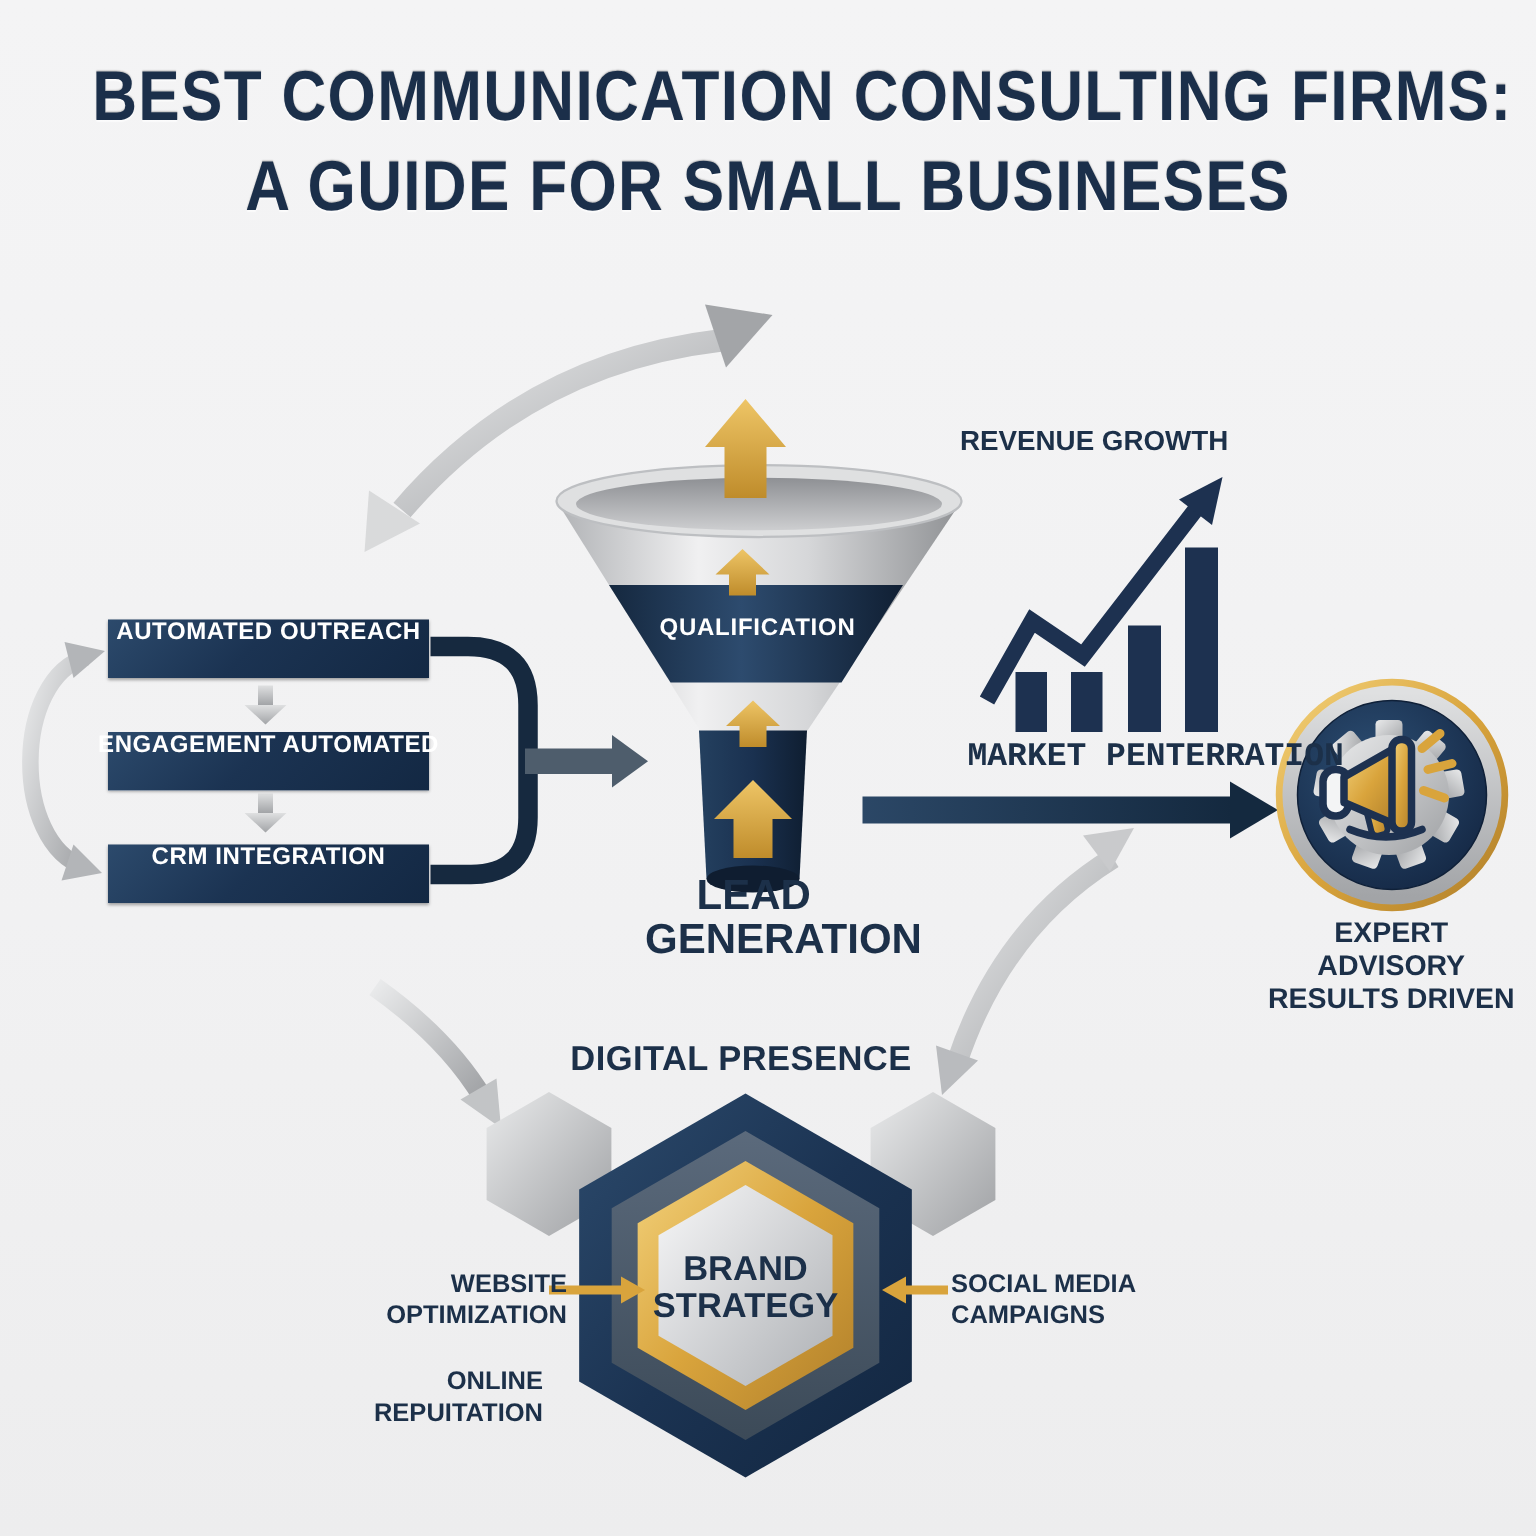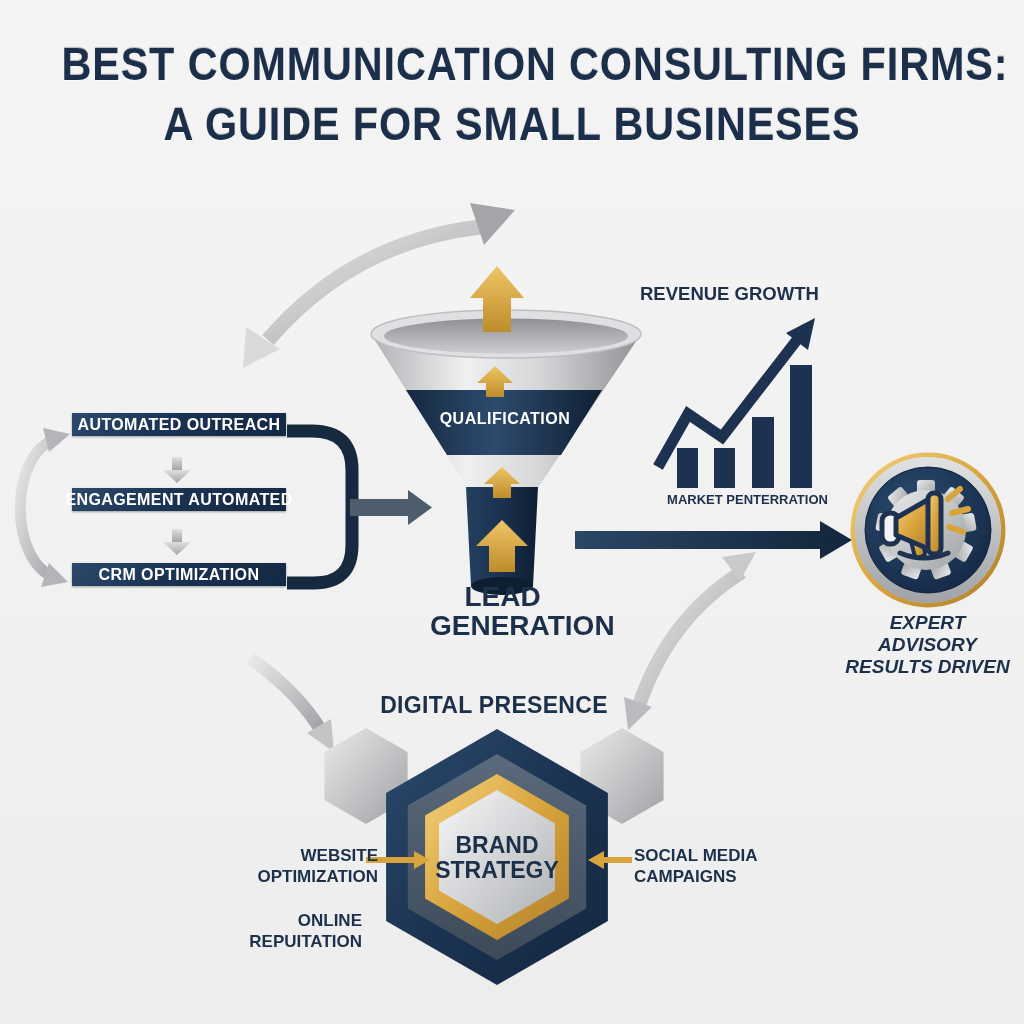--- a/index.html
+++ b/index.html
@@ -4,21 +4,21 @@
 <style>
   html,body{margin:0;padding:0;}
   body{width:1024px;height:1024px;overflow:hidden;background:#f2f2f3;
        font-family:"Liberation Sans","DejaVu Sans",sans-serif;}
   #canvas{position:relative;width:1024px;height:1024px;background:linear-gradient(180deg,#f4f4f5 0%,#f1f1f2 60%,#ededee 100%);}
   svg.layer{position:absolute;left:0;top:0;}
   .lbl{position:absolute;font-weight:bold;color:#1c3049;text-transform:uppercase;}
   .title-line{position:absolute;left:0;width:1024px;text-align:center;font-weight:bold;
               color:#1b2f4a;font-size:47px;letter-spacing:1px;transform:scaleX(.88);
               text-shadow:0 1px 1px rgba(255,255,255,.7),0 -1px 1px rgba(0,0,0,.25);white-space:nowrap;}
-  .flow-box{position:absolute;left:72px;width:214px;height:23px;display:flex;align-items:center;justify-content:center;
+  .flow-box{position:absolute;left:72px;width:214px;height:39px;display:flex;align-items:flex-start;justify-content:center;
             background:linear-gradient(135deg,#2c4a6c 0%,#1b3352 45%,#132843 100%);
             box-shadow:0 1px 2px rgba(0,0,0,.35);}
   .flow-box span{color:#ffffff;font-weight:bold;font-size:16px;letter-spacing:.4px;white-space:nowrap;}
   .center{text-align:center;}
   .right{text-align:right;}
   .nowrap{white-space:nowrap;}
 </style>
 </head>
 <body>
 
@@ -224,32 +224,32 @@
 <div class="title-line" style="top:36px;">BEST COMMUNICATION CONSULTING FIRMS:</div>
 <div class="title-line" style="top:96px;">A GUIDE FOR SMALL BUSINESES</div>
 
 <div class="flow-box" style="top:413px;">
   <span>AUTOMATED OUTREACH</span>
 </div>
 <div class="flow-box" style="top:488px;">
   <span>ENGAGEMENT AUTOMATED</span>
 </div>
 <div class="flow-box" style="top:563px;">
-  <span>CRM OPTIMIZATION</span>
+  <span>CRM INTEGRATION</span>
 </div>
 
 <div class="lbl center nowrap" style="left:420px;top:410px;width:170px;font-size:16px;color:#ffffff;letter-spacing:.5px;">QUALIFICATION</div>
 
 <div class="lbl center" style="left:430px;top:582px;width:145px;font-size:28px;line-height:1.05;">LEAD GENERATION</div>
 
 <div class="lbl center nowrap" style="left:640px;top:283px;width:175px;font-size:18.5px;">REVENUE GROWTH</div>
 
-<div class="lbl center nowrap" style="left:645px;top:492px;width:205px;font-size:13px;">MARKET PENTERRATION</div>
-
-<div class="lbl center" style="left:840px;top:612px;width:175px;font-size:19px;line-height:1.15;font-style:italic;">
+<div class="lbl center nowrap" style="left:645px;top:492px;width:205px;font-size:22px;font-family:Liberation Mono, monospace;">MARKET PENTERRATION</div>
+
+<div class="lbl center" style="left:840px;top:612px;width:175px;font-size:19px;line-height:1.15;">
   <div>EXPERT ADVISORY</div>
   <div>RESULTS DRIVEN</div>
 </div>
 
 <div class="lbl center" style="left:427px;top:833px;width:140px;font-size:23px;line-height:1.1;">BRAND STRATEGY</div>
 
 <div class="lbl center nowrap" style="left:374px;top:692px;width:240px;font-size:23px;letter-spacing:.3px;">DIGITAL PRESENCE</div>
 
 <div class="lbl right" style="left:254px;top:845px;width:124px;font-size:17px;line-height:1.25;">WEBSITE OPTIMIZATION</div>
 

